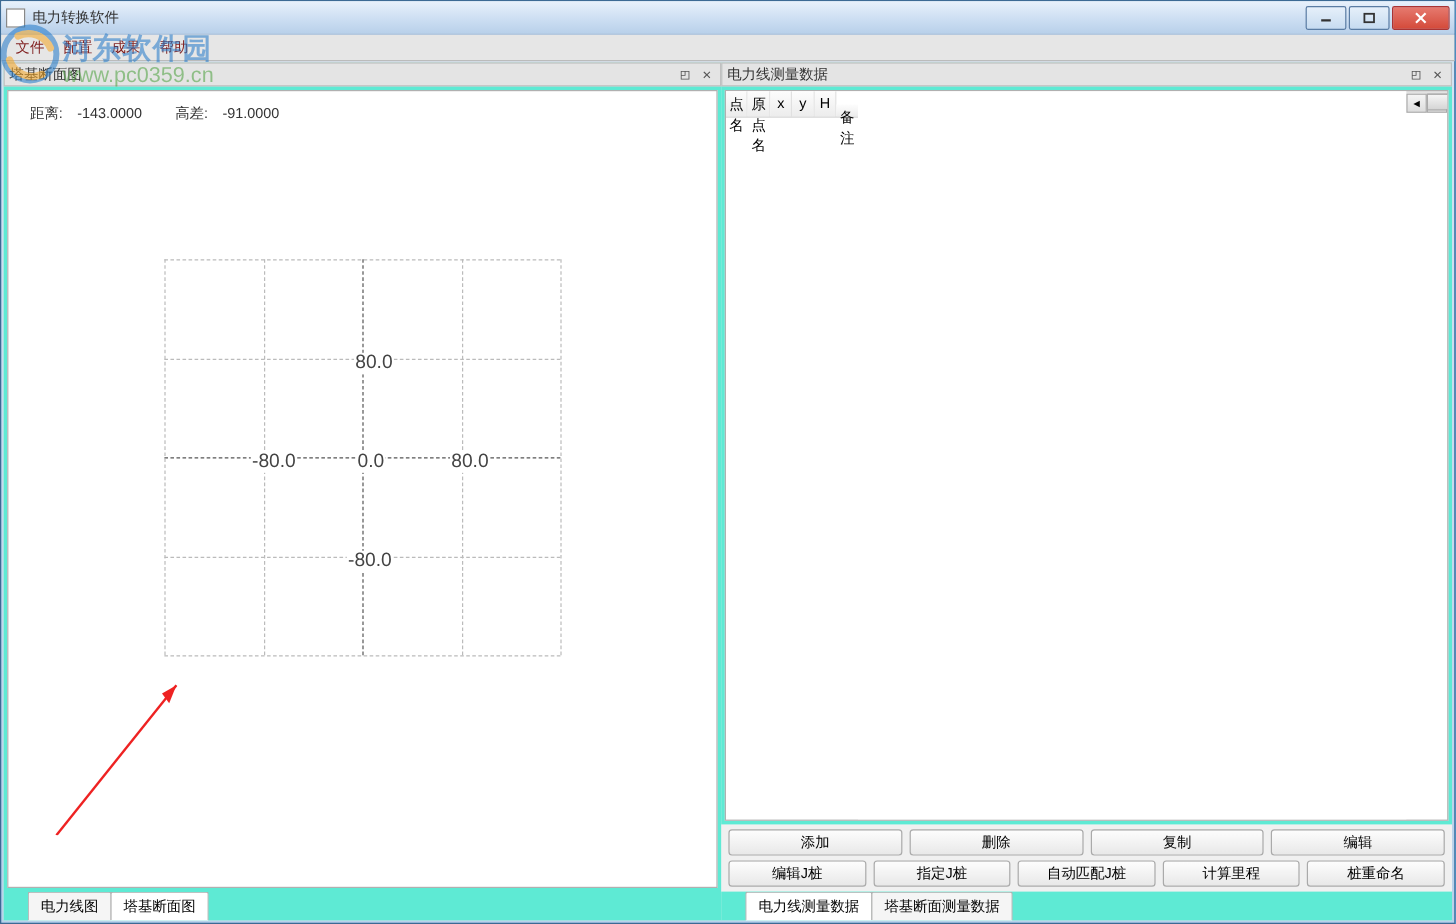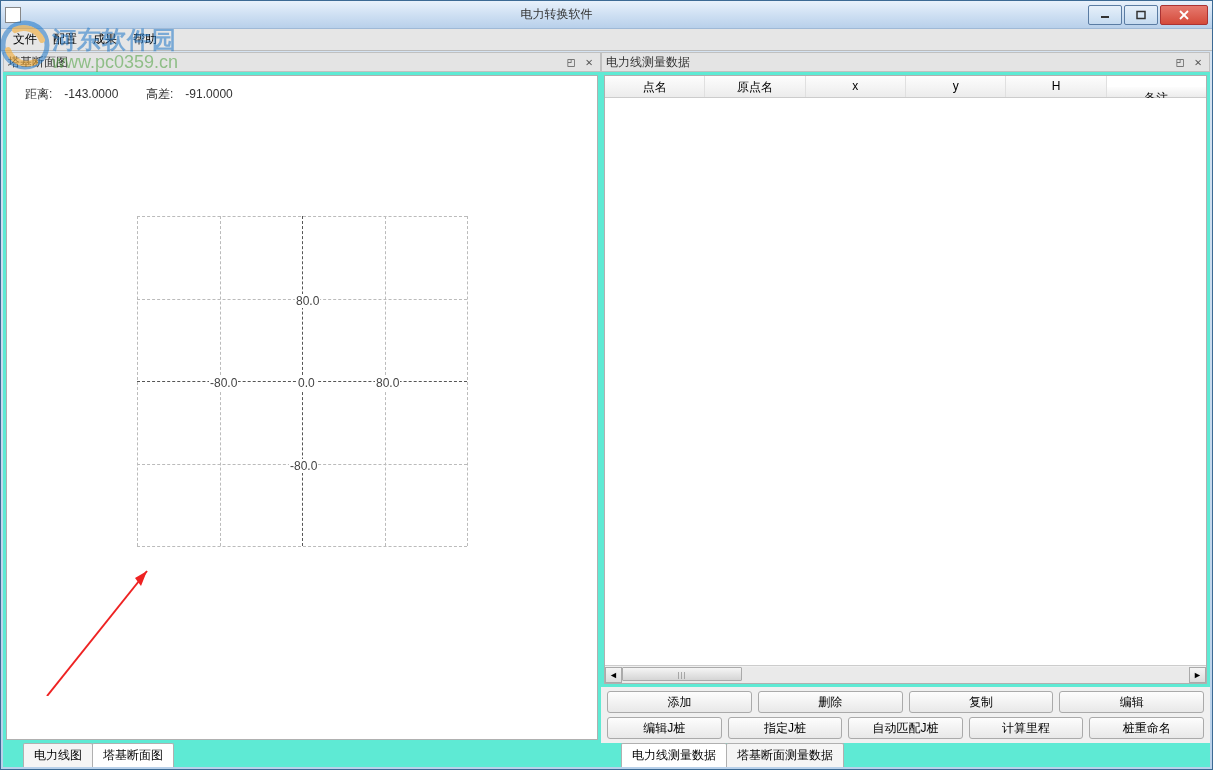--- a/index.html
+++ b/index.html
@@ -2,28 +2,28 @@
 <html><head>
 <meta charset="utf-8">
 <style>
 * { box-sizing: border-box; margin: 0; padding: 0; font-family: "Microsoft YaHei", "SimSun", sans-serif; font-size: 12px; }
 body { width: 1213px; height: 770px; background: #5a9fd4; overflow: hidden; position: relative; }
 
 .window-frame { position: absolute; top: 0; left: 0; width: 1213px; height: 770px; border: 1px solid #3c6a94; background: linear-gradient(to bottom, #d7e4f2 0%, #b9d1ea 100%); }
 
 .titlebar { height: 28px; background: linear-gradient(to bottom, #e8f1fb 0%, #cfe0f3 50%, #b8d0ea 100%); display: flex; align-items: center; padding: 0 4px; border-bottom: 1px solid #9fb9d6; }
 .titlebar .app-icon { width: 16px; height: 16px; background: #fff; border: 1px solid #888; margin-right: 6px; display: inline-block; }
-.titlebar .title { flex: 1; color: #333; text-align: center; }
+.titlebar .title { flex: 1; color: #333; }
 .titlebar .win-controls { display: flex; gap: 0; }
 .win-btn { width: 34px; height: 20px; border: 1px solid #5a7ca3; border-radius: 2px; background: linear-gradient(to bottom, #e6f0fa, #c6dbf0); display: flex; align-items: center; justify-content: center; margin-left: 2px; cursor: pointer; }
 .win-btn.close { background: linear-gradient(to bottom, #e67a6f, #d44a3a); border-color: #a33; width: 48px; }
 .win-btn svg { width: 12px; height: 10px; }
 
 .menubar { height: 22px; background: #e6e6e6; display: flex; align-items: center; padding: 0 4px; border-bottom: 1px solid #bbb; }
-.menubar .menu-item { padding: 2px 8px; color: #000000; cursor: pointer; font-family: Liberation Mono, monospace; }
+.menubar .menu-item { padding: 2px 8px; color: #7f1d1d; cursor: pointer; font-family: Liberation Mono, monospace; }
 
 .content { position: absolute; top: 51px; left: 2px; right: 2px; bottom: 2px; background: #f0f0f0; display: flex; }
 
 .pane { display: flex; flex-direction: column; background: #5eead4; }
 .pane.left { width: 598px; }
 .pane.right { flex: 1; }
 
 .pane-header { height: 20px; background: #e4e4e4; border: 1px solid #c0c0c0; display: flex; align-items: center; padding: 0 4px; font-size: 12px; color: #333; }
 .pane-header .pane-title { flex: 1; }
 .pane-header .pane-icon { width: 14px; height: 14px; display: flex; align-items: center; justify-content: center; cursor: pointer; margin-left: 4px; color: #555; font-family: monospace; }
@@ -33,30 +33,30 @@
 .chart-area { position: absolute; inset: 0; }
 .chart-info { position: absolute; top: 0; left: 18px; font-size: 13px; color: #333; margin-top: 10px; }
 .chart-info span { margin-right: 12px; }
 
 .grid-container { position: absolute; left: 130px; top: 140px; width: 330px; height: 330px; }
 .grid-line { position: absolute; border: 0; }
 .grid-line.h { left: 0; right: 0; height: 0; border-top: 1px dashed #bbb; }
 .grid-line.v { top: 0; bottom: 0; width: 0; border-left: 1px dashed #bbb; }
 .grid-line.axis-h { border-top: 1.5px dashed #555; }
 .grid-line.axis-v { border-left: 1.5px dashed #555; }
-.axis-label { position: absolute; font-size: 12px; color: #444; background: #fff; padding: 0 1px; }
+.axis-label { position: absolute; font-size: 16px; color: #444; background: #fff; padding: 0 1px; }
 
 .arrow-annotation { position: absolute; left: 30px; top: 490px; width: 120px; height: 130px; pointer-events: none; }
 
 .pane-tabs { height: 24px; display: flex; align-items: flex-end; padding-left: 20px; }
 .tab { padding: 3px 10px; background: #f5f5f5; border: 1px solid #b0b0b0; border-bottom: none; margin-right: -1px; cursor: pointer; border-radius: 2px 2px 0 0; font-size: 12px; }
 .tab.active { background: #fff; }
 
 
-.table-area { display: flex; flex-direction: column; height: 100%; }
+.table-area { display: flex; flex-direction: row; height: 100%; }
 .table-header { display: flex; border-bottom: 1px solid #ccc; background: #fff; height: 22px; }
 .th { flex: 1; text-align: center; padding: 3px 0; border-right: 1px solid #e0e0e0; background: linear-gradient(to bottom,#fdfdfd,#ececec); font-size: 12px; }
 .th:last-child { border-right: none; margin-top: 11px; }
 .table-body { flex: 1; background: #fff; }
 
 .hscroll { height: 18px; background: #f0f0f0; border-top: 1px solid #ccc; display: flex; align-items: center; }
 .hscroll .arrow-btn { width: 17px; height: 16px; background: linear-gradient(to bottom,#f5f5f5,#ddd); border: 1px solid #aaa; display: flex; align-items: center; justify-content: center; font-size: 9px; cursor: pointer; }
 .hscroll .track { flex: 1; height: 16px; background: #eaeaea; position: relative; }
 .hscroll .thumb { position: absolute; left: 0; top: 0; width: 120px; height: 14px; background: linear-gradient(to bottom,#f5f5f5,#d5d5d5); border: 1px solid #aaa; border-radius: 1px; }
 .hscroll .thumb::after { content: "|||"; position: absolute; left: 50%; top: 50%; transform: translate(-50%,-50%); font-size: 8px; color: #888; letter-spacing: 1px; }

